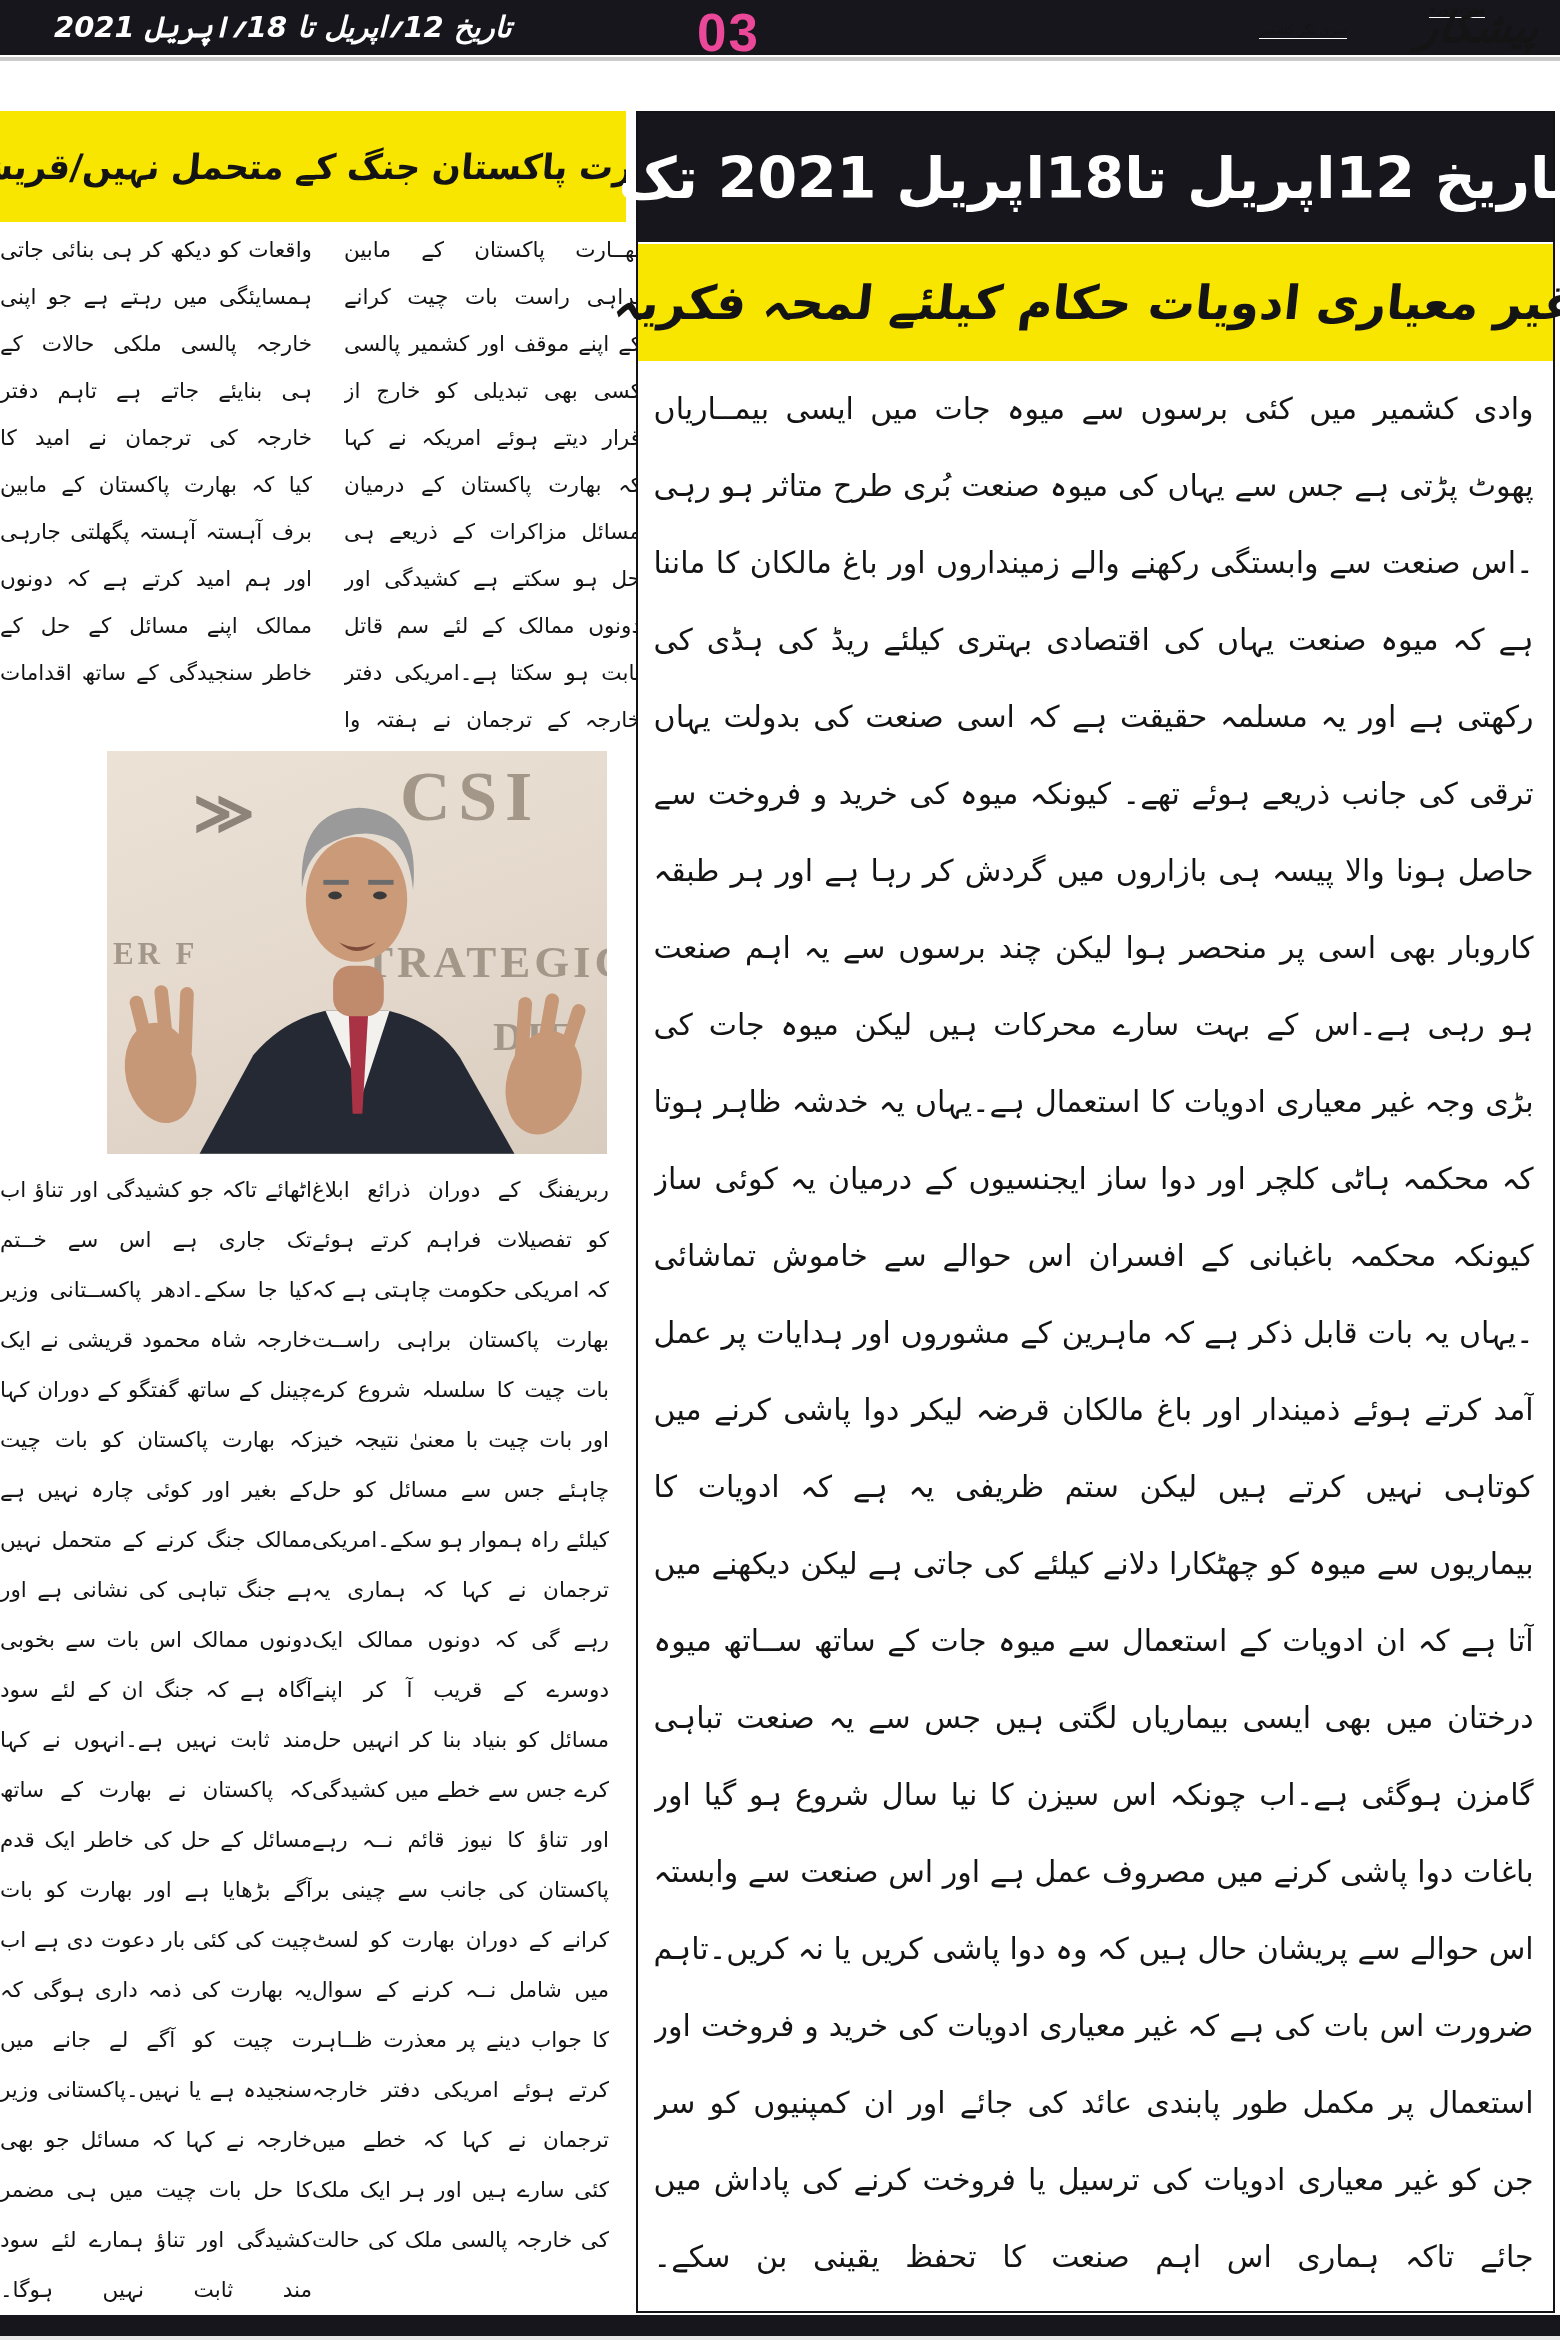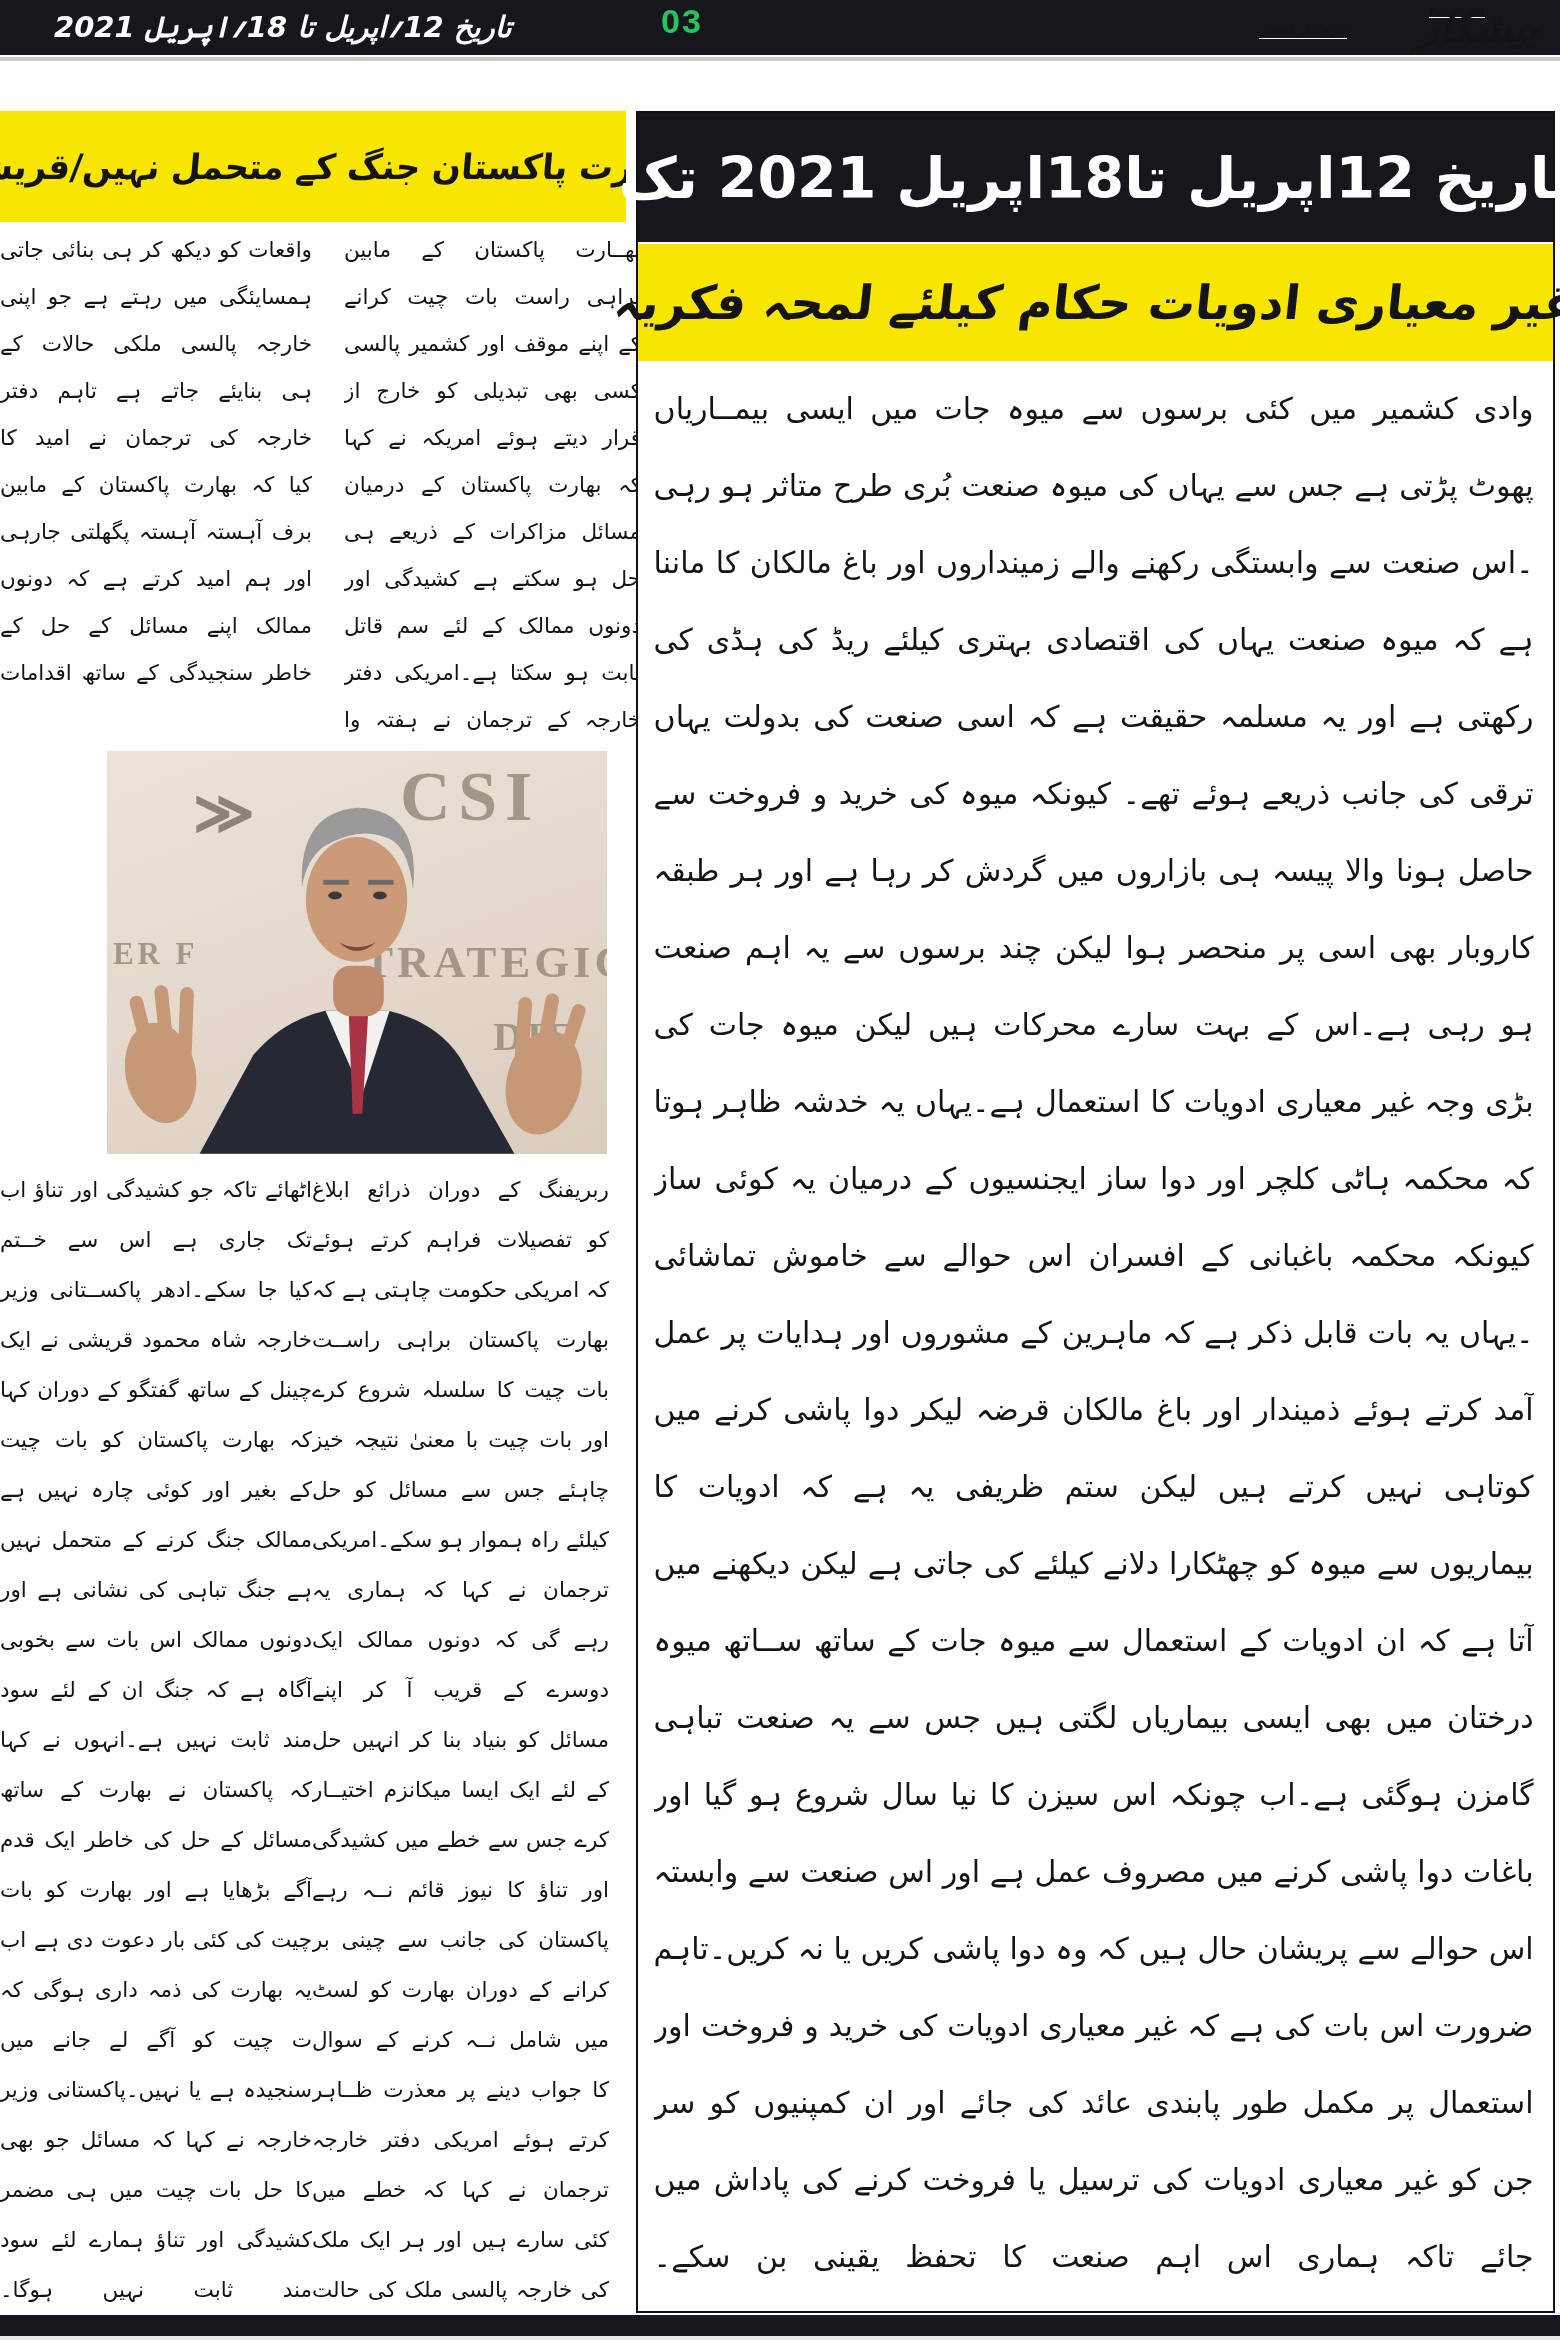--- a/index.html
+++ b/index.html
@@ -7,21 +7,21 @@
   }
   html,body{margin:0;padding:0;background:#e9e9e9;}
   .page{position:relative;width:1560px;height:2336px;background:var(--paper);
         font-family:"Liberation Sans",sans-serif;overflow:hidden;margin:0 auto;}
   .urdu{direction:rtl;font-family:"DejaVu Sans",sans-serif;color:var(--ink);}
   
   .hdr{position:absolute;left:0;top:0;width:1560px;height:55px;background:var(--bar);
        border-bottom:2.9px solid #ffffff;box-shadow:0 3.9px 0 #c9c9c9;}
   .hdr-date{position:absolute;left:54px;top:3.9px;height:47px;line-height:47px;
        font-size:29px;font-weight:bold;color:#fff;white-space:nowrap;font-style:italic;}
-  .hdr-num{position:absolute;left:661px;top:2px;font-size:34px;font-weight:bold;color:#22c55e;
+  .hdr-num{position:absolute;left:697px;top:2px;font-size:53px;font-weight:bold;color:#ec4899;
        font-family:"Liberation Sans",sans-serif;letter-spacing:2px;}
   .masthead{position:absolute;right:17.6px;top:0;width:322px;height:55px;color:#fff;}
   .m-weekly{position:absolute;right:57px;top:1px;font-size:12.7px;border-bottom:1px solid #fff;padding-bottom:1px;}
   .m-logo{position:absolute;right:3.9px;top:2px;font-size:43px;font-weight:bold;font-style:italic;
        transform:skewX(-8deg);line-height:51px;white-space:nowrap;}
   .m-city{position:absolute;right:195px;top:21.5px;font-size:12.7px;border-bottom:1px solid #fff;padding-bottom:1px;white-space:nowrap;}
   
   .lhead{position:absolute;left:0;top:111px;width:626px;height:111px;background:var(--yellow);
        display:flex;align-items:center;justify-content:center;overflow:hidden;}
   .lhead span{font-size:35px;font-weight:bold;transform:skewX(-5deg) scaleX(.97);white-space:nowrap;}
@@ -139,21 +139,20 @@
       <div class="b-line">کہ امریکی حکومت چاہتی ہے کہ</div>
       <div class="b-line">بھارت پاکستان براہی راســت</div>
       <div class="b-line">بات چیت کا سلسلہ شروع کرے</div>
       <div class="b-line">اور بات چیت با معنیٰ نتیجہ خیز ہونی</div>
       <div class="b-line">چاہئے جس سے مسائل کو حل کرنے</div>
       <div class="b-line">کیلئے راہ ہموار ہو سکے۔امریکی</div>
       <div class="b-line">ترجمان نے کہا کہ ہماری یہ کوشش</div>
       <div class="b-line">رہے گی کہ دونوں ممالک ایک</div>
       <div class="b-line">دوسرے کے قریب آ کر اپنے</div>
       <div class="b-line">مسائل کو بنیاد بنا کر انہیں حل کرنے</div>
-      <div class="b-line">کے لئے ایک ایسا میکانزم اختیــار</div>
       <div class="b-line">کرے جس سے خطے میں کشیدگی</div>
       <div class="b-line">اور تناؤ کا نیوز قائم نــہ رہے</div>
       <div class="b-line">پاکستان کی جانب سے چینی بر آمد</div>
       <div class="b-line">کرانے کے دوران بھارت کو لسٹ</div>
       <div class="b-line">میں شامل نــہ کرنے کے سوال</div>
       <div class="b-line">کا جواب دینے پر معذرت ظــاہر</div>
       <div class="b-line">کرتے ہوئے امریکی دفتر خارجہ کی</div>
       <div class="b-line">ترجمان نے کہا کہ خطے میں مسائل</div>
       <div class="b-line">کئی سارے ہیں اور ہر ایک ملک</div>
       <div class="b-line">کی خارجہ پالسی ملک کی حالت اور</div>

